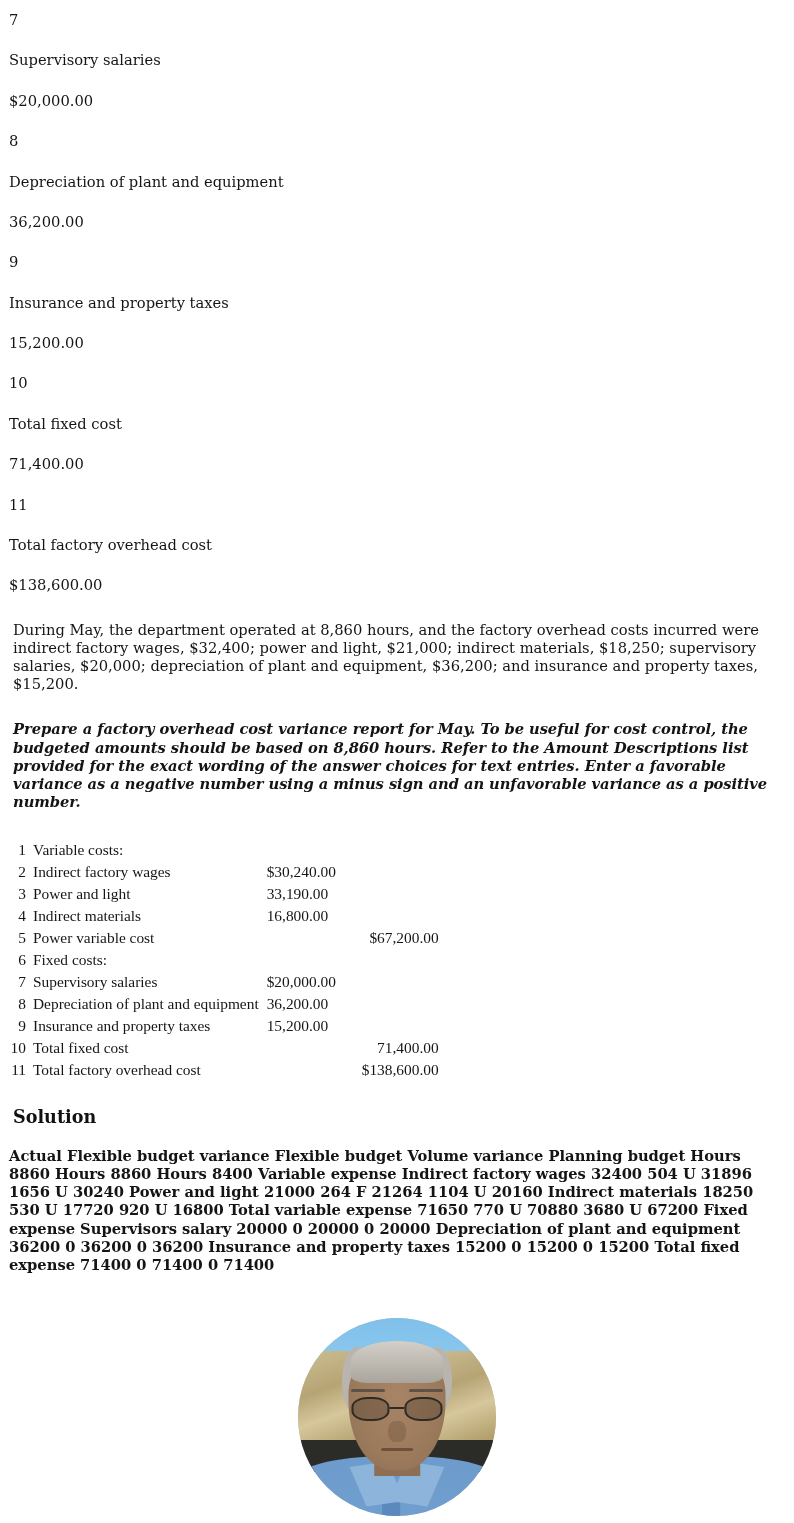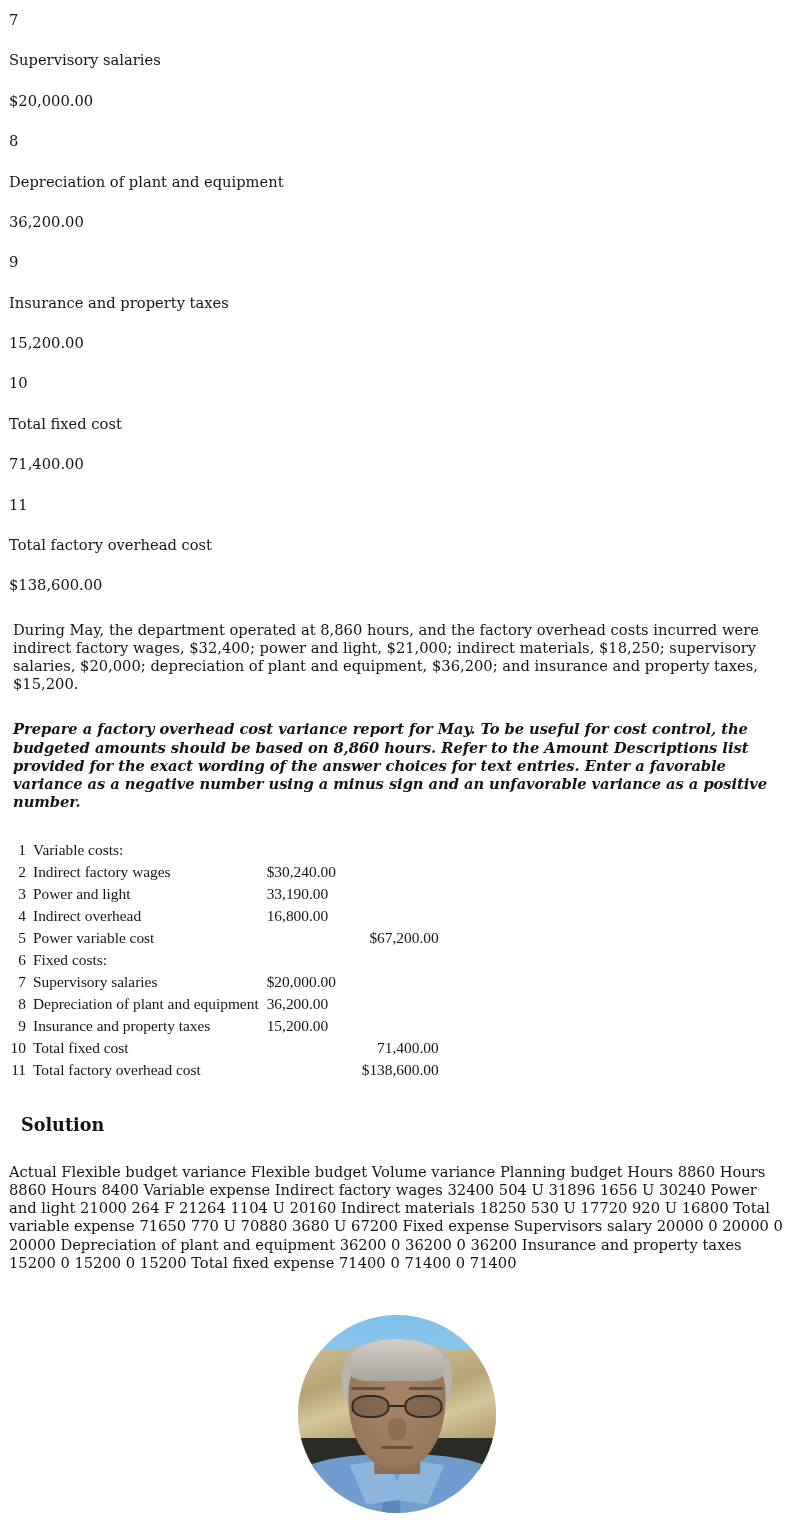--- a/index.html
+++ b/index.html
@@ -90,32 +90,33 @@
     width: 86px;
     text-align: right;
     padding-left: 0 !important;
   }
 
   
   h2.solution-head {
     font-size: 17.6px;
     font-weight: bold;
     line-height: 1.2;
-    margin: 12px;
+    margin: 4px;
     padding: 22px 9px 7px 9px;
     color: #111111;
     font-family: "DejaVu Serif", "Liberation Serif", serif;
   }
   .solution-body {
     font-size: 14.7px;
     line-height: 18.3px;
     margin: 0;
     padding: 8px 9px 0 9px;
     color: #141414;
     text-align: left;
+    font-weight: bold;
   }
 
   
   .avatar-wrap {
     width: 100%;
     display: flex;
     justify-content: center;
     padding: 43px 0 0 0;
   }
   .avatar {
@@ -322,21 +323,21 @@
         <td class="at-c2"></td>
       </tr>
       <tr>
         <td class="at-num">3</td>
         <td class="at-label">Power and light</td>
         <td class="at-c1">33,190.00</td>
         <td class="at-c2"></td>
       </tr>
       <tr>
         <td class="at-num">4</td>
-        <td class="at-label">Indirect overhead</td>
+        <td class="at-label">Indirect materials</td>
         <td class="at-c1">16,800.00</td>
         <td class="at-c2"></td>
       </tr>
       <tr>
         <td class="at-num">5</td>
         <td class="at-label">Power variable cost</td>
         <td class="at-c1"></td>
         <td class="at-c2">$67,200.00</td>
       </tr>
       <tr>

